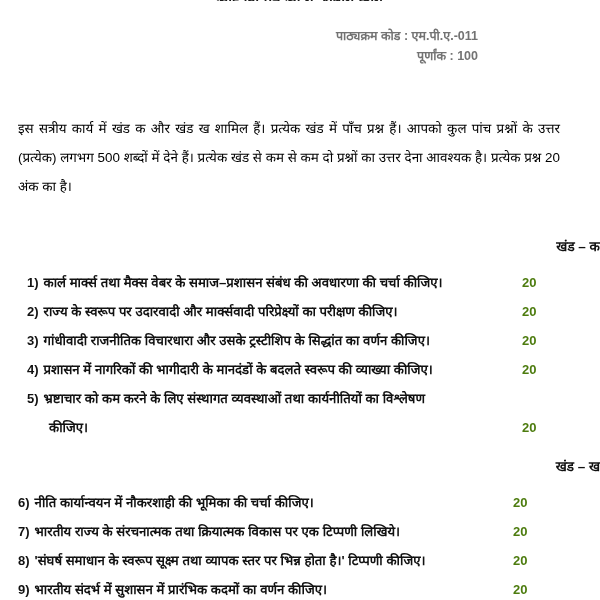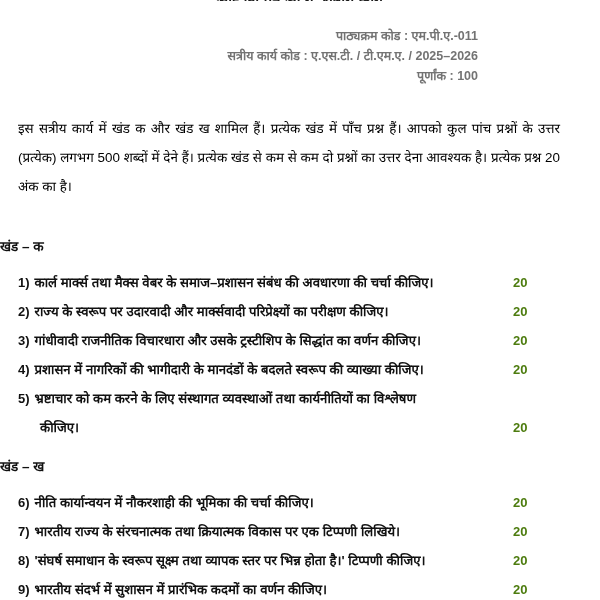--- a/index.html
+++ b/index.html
@@ -66,35 +66,35 @@
     text-align: justify;
     text-justify: inter-word;
     color: #000000;
   }
 
   
   .section-heading {
     position: absolute;
     left: 0;
     width: 600px;
-    text-align: left;
+    text-align: right;
     font-size: 13.5px;
     font-weight: bold;
     color: #111;
   }
   #section-a-heading { top: 237px; }
   #section-b-heading { top: 457px; }
 
   
   .qlist {
     position: absolute;
     left: 18px;
     width: 564px;
   }
-  #section-a-list { top: 268px; }
+  #section-a-list { top: 268px; margin-left: 9px; }
   #section-b-list { top: 488px; }
 
   .q-row {
     position: relative;
     display: block;
     height: 29px;
     line-height: 29px;
     white-space: nowrap;
   }
   .q-num {
@@ -128,21 +128,20 @@
 </style>
 </head>
 <body>
 
 <div class="page">
 
   <div class="doc-title">आई.जी.एन.ओ.यू. सत्रीय कार्य</div>
 
   <div class="meta-block">
     <span class="meta-line">पाठ्यक्रम कोड : एम.पी.ए.-011</span>
-    <span class="meta-line">सत्रीय कार्य कोड : ए.एस.टी. / टी.एम.ए. / 2025–2026</span>
     <span class="meta-line">पूर्णांक : 100</span>
   </div>
 
   <div class="intro">इस सत्रीय कार्य  में खंड क और खंड ख शामिल हैं। प्रत्येक खंड में पाँच प्रश्न हैं। आपको कुल पांच प्रश्नों के उत्तर (प्रत्येक) लगभग 500 शब्दों में देने हैं। प्रत्येक खंड से कम से कम दो प्रश्नों का उत्तर देना आवश्यक है। प्रत्येक प्रश्न 20 अंक का है।</div>
 
   <div class="section-heading" id="section-a-heading">खंड – क</div>
 
   <div class="qlist" id="section-a-list">
       <div class="q-row"><span class="q-num">1)</span><span class="q-text">कार्ल मार्क्स तथा मैक्स वेबर के समाज–प्रशासन संबंध की अवधारणा की चर्चा कीजिए।</span><span class="q-marks">20</span></div>
       <div class="q-row"><span class="q-num">2)</span><span class="q-text">राज्य के स्वरूप पर उदारवादी और मार्क्सवादी परिप्रेक्ष्यों का परीक्षण कीजिए।</span><span class="q-marks">20</span></div>

